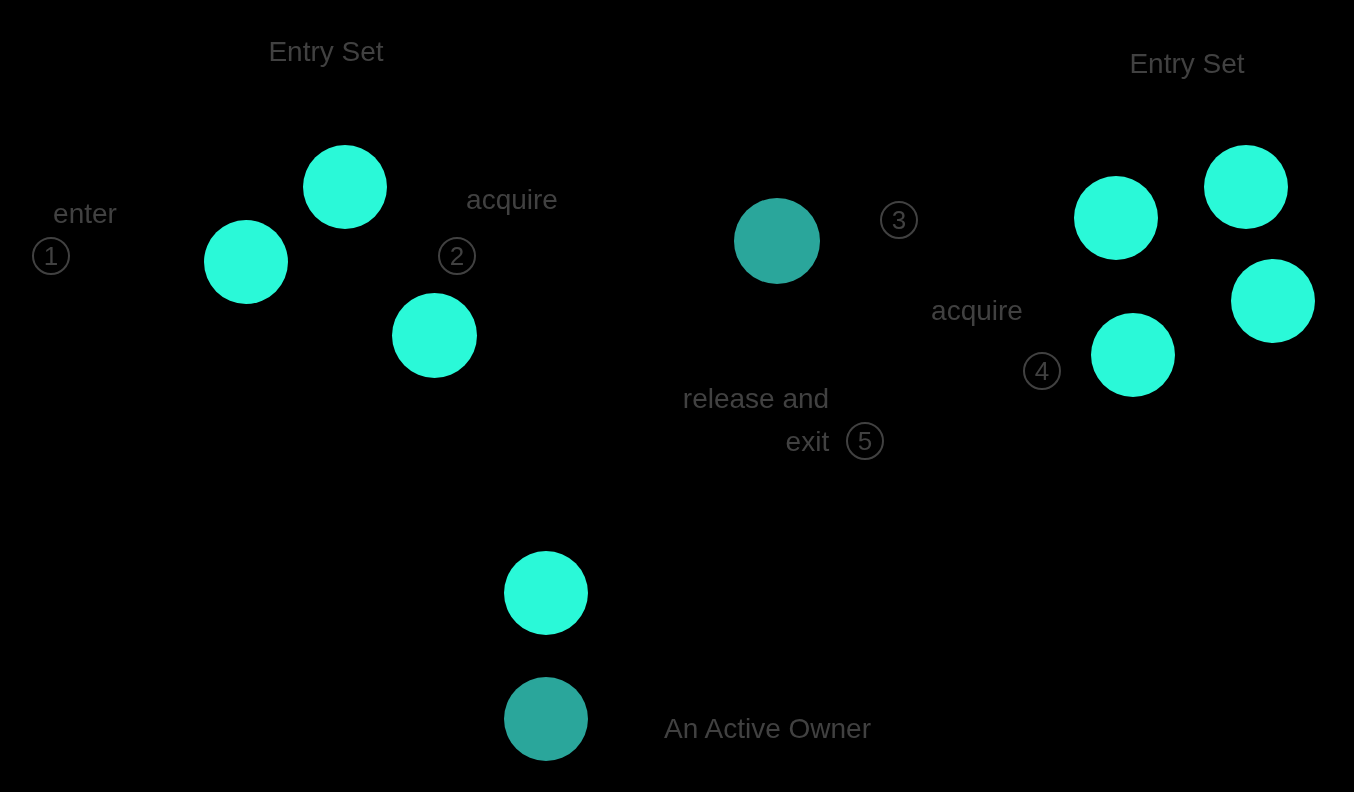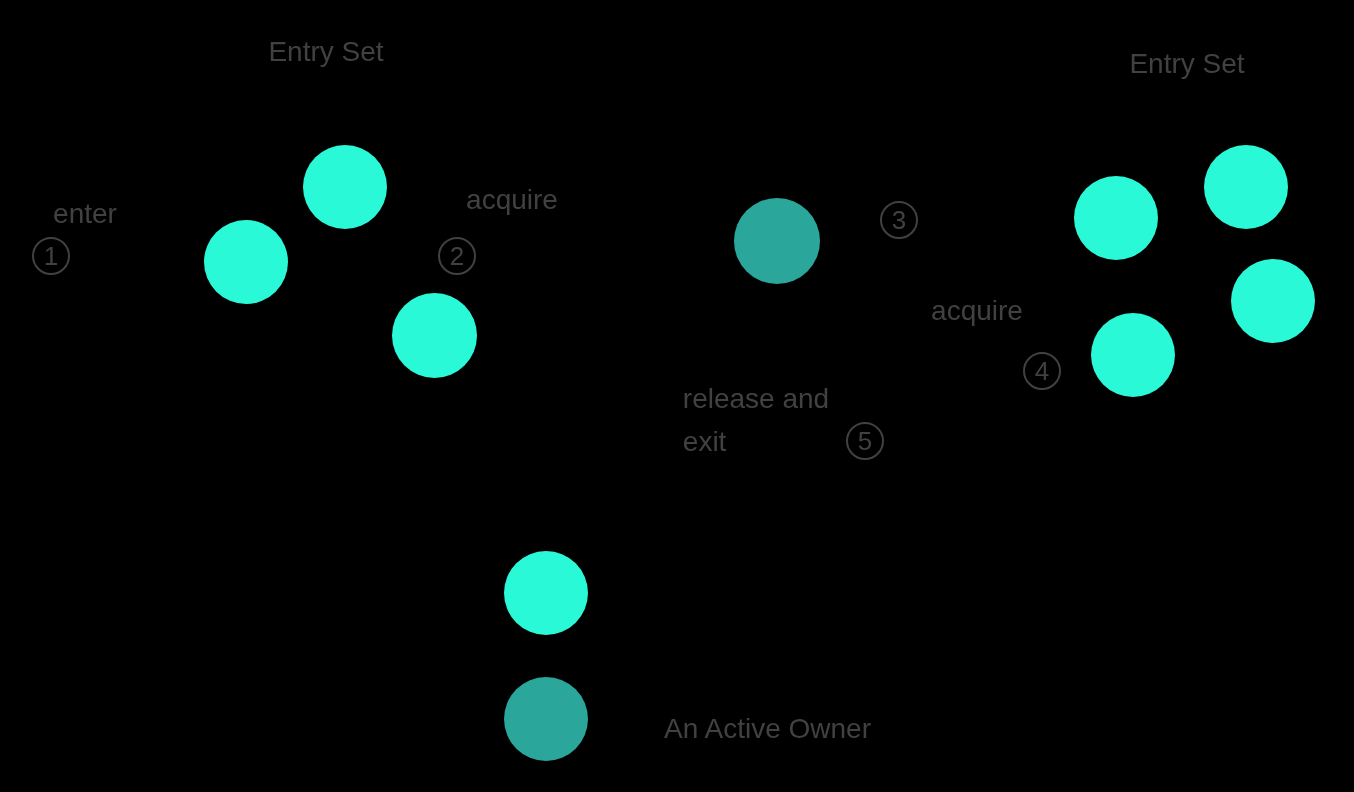--- a/index.html
+++ b/index.html
@@ -12,21 +12,21 @@
   body{font-family:"Liberation Sans","DejaVu Sans",sans-serif;}
   .canvas{position:relative;width:1354px;height:792px;background:#000;}
   .txt{
     position:absolute;
     color:var(--text);
     font-size:28px;
     line-height:1;
     white-space:nowrap;
   }
   .centered{transform:translateX(-50%);}
-  .two-line{text-align:left;line-height:43px;transform:translateX(-50%);}
+  .two-line{text-align:right;line-height:43px;transform:translateX(-50%);}
   .numbadge{
     position:absolute;
     width:38px;height:38px;
     border:2.5px solid var(--text);
     border-radius:50%;
     color:var(--text);
     font-size:26px;
     display:flex;align-items:center;justify-content:center;
     line-height:1;
   }

